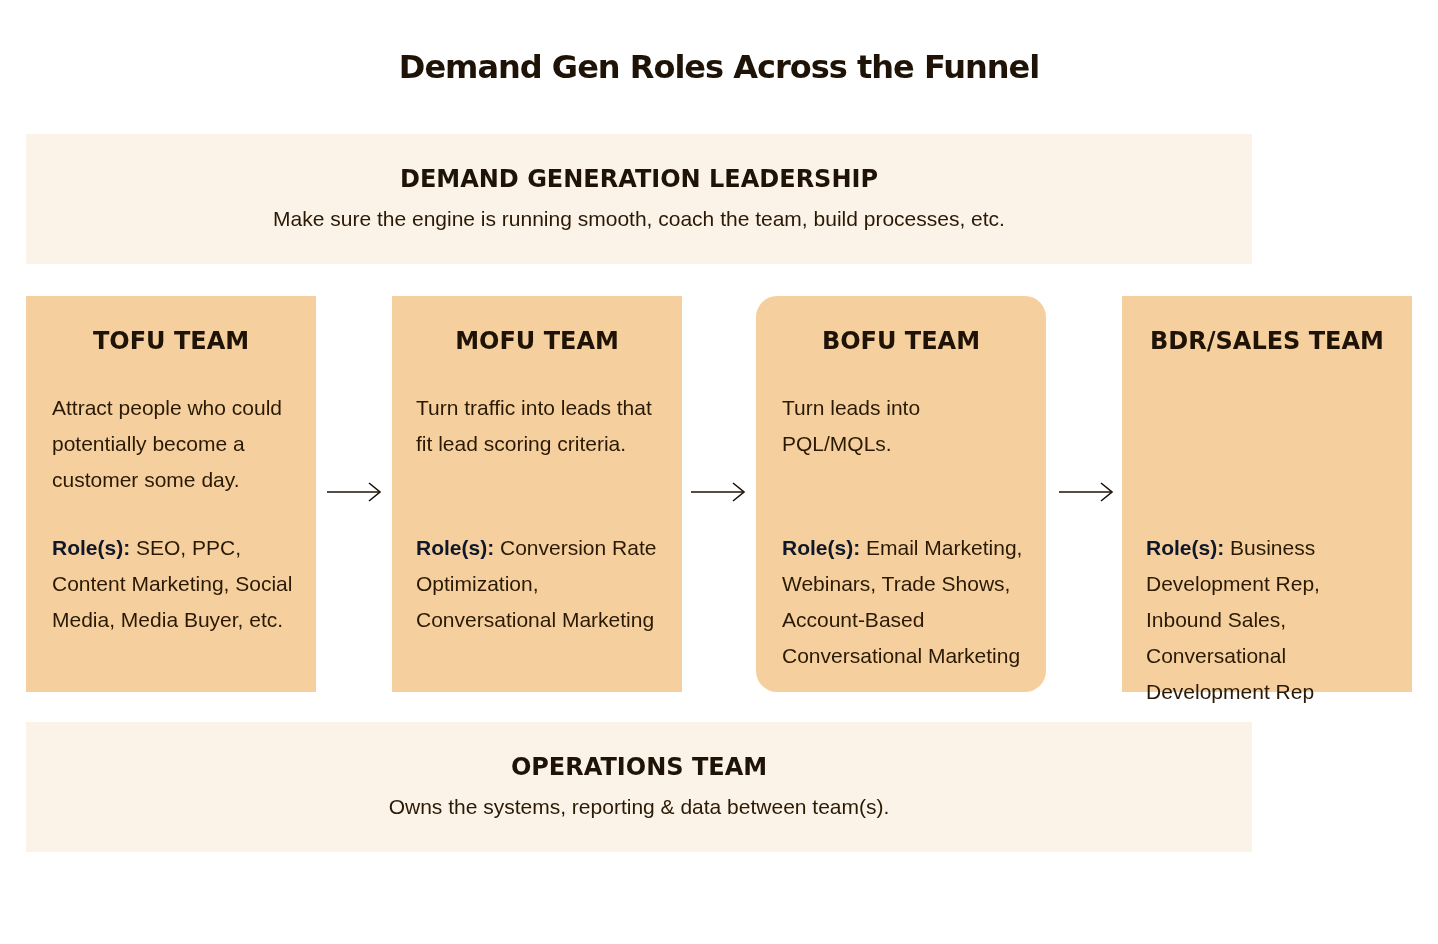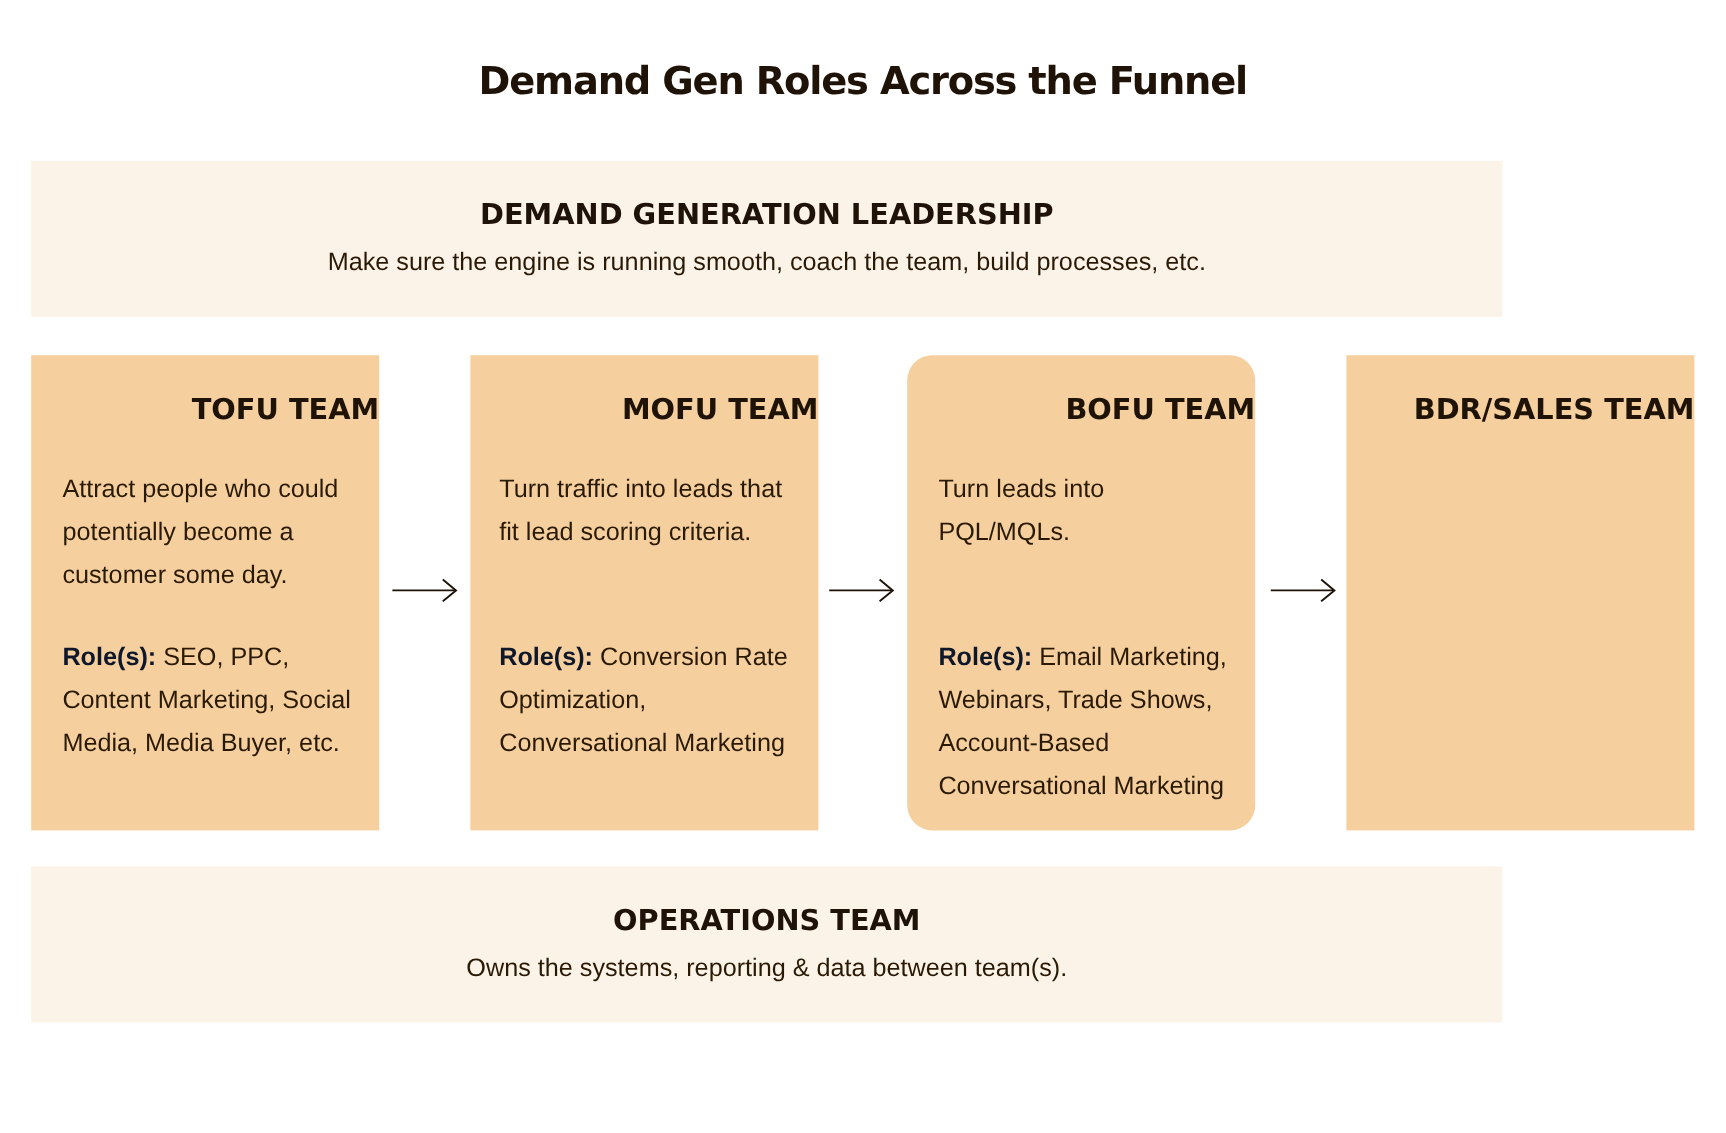--- a/index.html
+++ b/index.html
@@ -26,21 +26,21 @@
     }
     .band-desc {
       position: absolute; left: 0; right: 0; top: 73px;
       font-size: 21px; color: #2a1a05;
     }
     .card {
       position: absolute; top: 296px; width: 290px; height: 396px;
       background: #f5d09e; box-sizing: border-box;
     }
     .card-title {
-      position: absolute; left: 0; right: 0; top: 31px; text-align: right;
+      position: absolute; left: 0; right: 0; top: 31px; text-align: center;
       font-family: "DejaVu Sans", sans-serif; font-weight: bold; font-size: 24px;
       color: #1e1306; white-space: nowrap;
     }
     .card-desc, .card-roles {
       position: absolute; left: 26px; right: 18px;
       font-size: 21px; line-height: 36px; color: #2a1a05;
     }
     .card-desc { top: 94px; }
     .card-roles { top: 234px; }
     .roles-label { font-weight: bold; color: #0f172a; }
@@ -86,18 +86,19 @@
   <div class="card-roles"><span class="roles-label">Role(s):</span><span> Email Marketing, Webinars, Trade Shows, Account-Based Conversational Marketing</span></div>
 </div>
 
 <svg class="arrow" style="left:1058px;" viewBox="0 0 56 24">
   <line x1="1" y1="12" x2="53" y2="12" stroke="#1e1306" stroke-width="1.6"></line>
   <polyline points="43,3 54,12 43,21" fill="none" stroke="#1e1306" stroke-width="1.6"></polyline>
 </svg>
 
 <div class="card" style="left:1122px;">
   <div class="card-title">BDR/SALES TEAM</div>
+  <div class="card-roles" style="left:24px;"><span class="roles-label">Role(s):</span><span> Business Development Rep, Inbound Sales, Conversational Development Rep</span></div>
 </div>
 
 <div class="band bottom">
   <div class="band-title">OPERATIONS TEAM</div>
   <div class="band-desc">Owns the systems, reporting &amp; data between team(s).</div>
 </div>
 
 </body></html>

